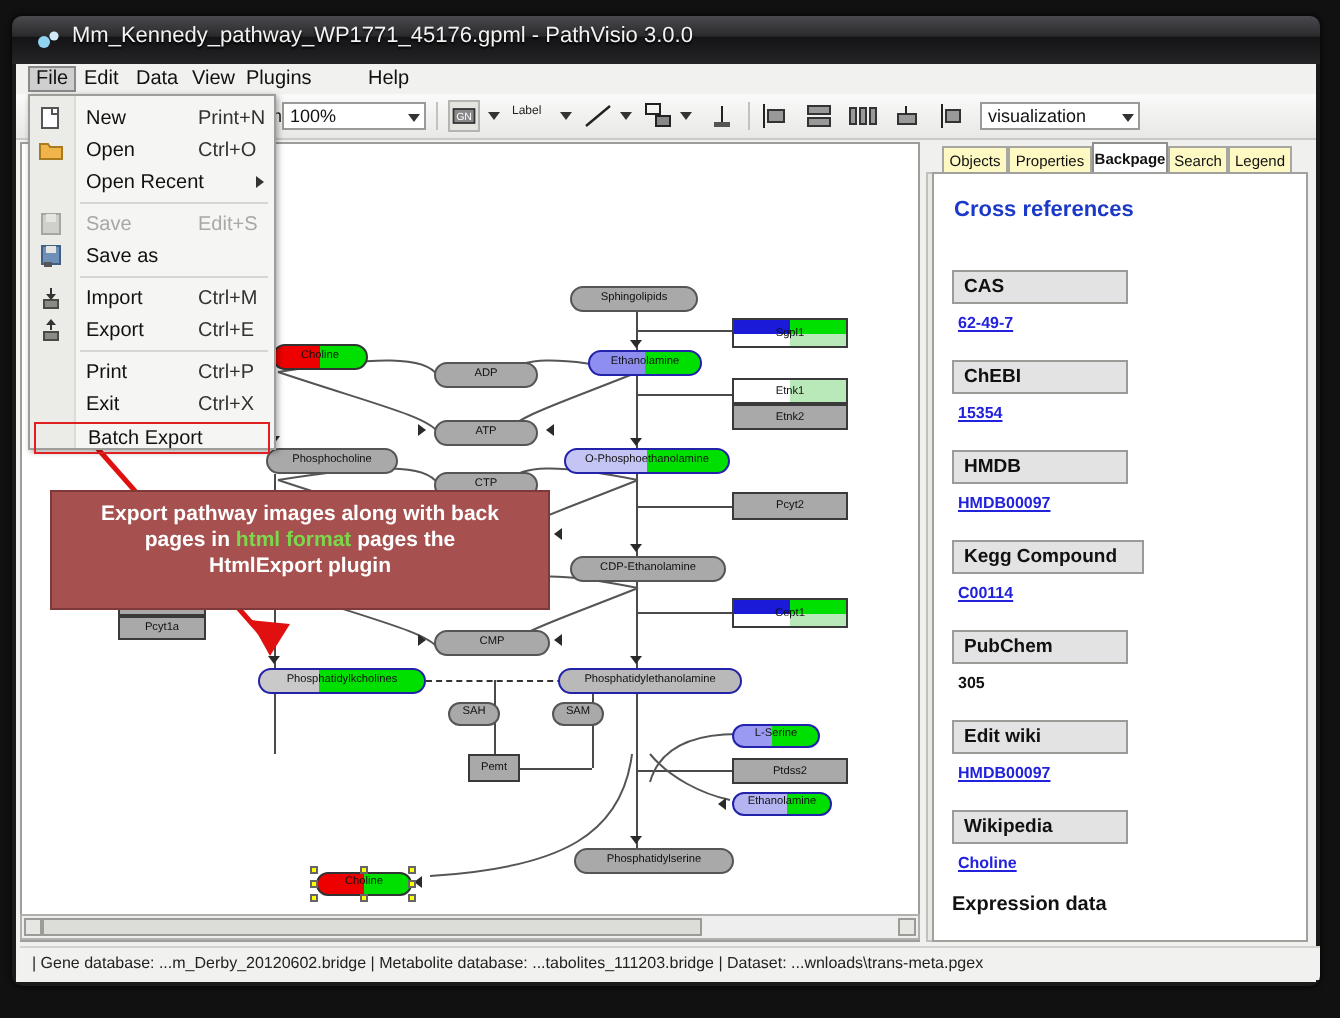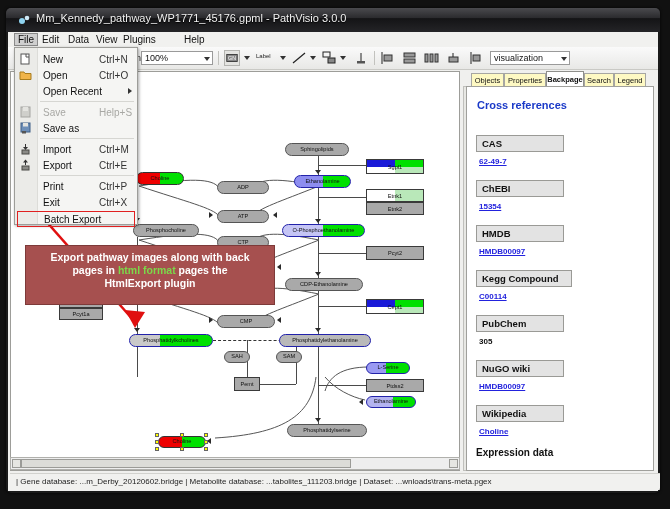--- a/index.html
+++ b/index.html
@@ -365,21 +365,21 @@
 
     <div class="fmenu" style="left:6px;top:15px;width:122px;height:176px;">
       <div class="gut"></div>
 
       <div class="mi" style="margin-top:3px;">
         <svg class="micon" viewBox="0 0 13 12">
               <rect x="2" y="1" width="8" height="10" fill="#fff" stroke="#555"></rect>
               <polyline points="7,1 7,4 10,4" fill="none" stroke="#555"></polyline>
             </svg>
         <span class="lab">New</span>
-        <span class="acc">Ctrl+N</span>
+        <span class="acc">Print+N</span>
       </div>
 
       <div class="mi">
         <svg class="micon" viewBox="0 0 13 12">
               <path d="M1 3 h4 l1 1.5 h6 v6 h-11 z" fill="#f0b44a" stroke="#a87c1e"></path>
             </svg>
         <span class="lab">Open</span>
         <span class="acc">Ctrl+O</span>
       </div>
 
@@ -389,21 +389,21 @@
       </div>
 
       <div class="misep"></div>
 
       <div class="mi dis">
         <svg class="micon" viewBox="0 0 13 12">
               <rect x="2" y="1" width="9" height="10" fill="#cfcfcb" stroke="#a5a5a1"></rect>
               <rect x="4" y="1" width="5" height="4" fill="#e4e4e0"></rect>
             </svg>
         <span class="lab">Save</span>
-        <span class="acc">Help+S</span>
+        <span class="acc">Edit+S</span>
       </div>
 
       <div class="mi">
         <svg class="micon" viewBox="0 0 13 12">
               <rect x="2" y="1" width="9" height="9" fill="#6e8fb8" stroke="#3f5f86"></rect>
               <rect x="4" y="1" width="5" height="3.5" fill="#e4e4e0"></rect>
               <rect x="3" y="9" width="4" height="2.5" fill="#555"></rect>
             </svg>
         <span class="lab">Save as</span>
         <span class="acc"></span>
@@ -468,21 +468,21 @@
 
         <div class="xhead" style="top:138px;">HMDB</div>
         <div class="xlink" style="top:160px;">HMDB00097</div>
 
         <div class="xhead" style="top:183px;width:96px;">Kegg Compound</div>
         <div class="xlink" style="top:205px;">C00114</div>
 
         <div class="xhead" style="top:228px;">PubChem</div>
         <div class="xplain" style="top:250px;">305</div>
 
-        <div class="xhead" style="top:273px;">NuGO wiki</div>
+        <div class="xhead" style="top:273px;">Edit wiki</div>
         <div class="xlink" style="top:295px;">HMDB00097</div>
 
         <div class="xhead" style="top:318px;">Wikipedia</div>
         <div class="xlink" style="top:340px;">Choline</div>
 
         <div class="exprdata" style="top:360px;">Expression data</div>
       </div>
     </div>
 
     <div class="status">

